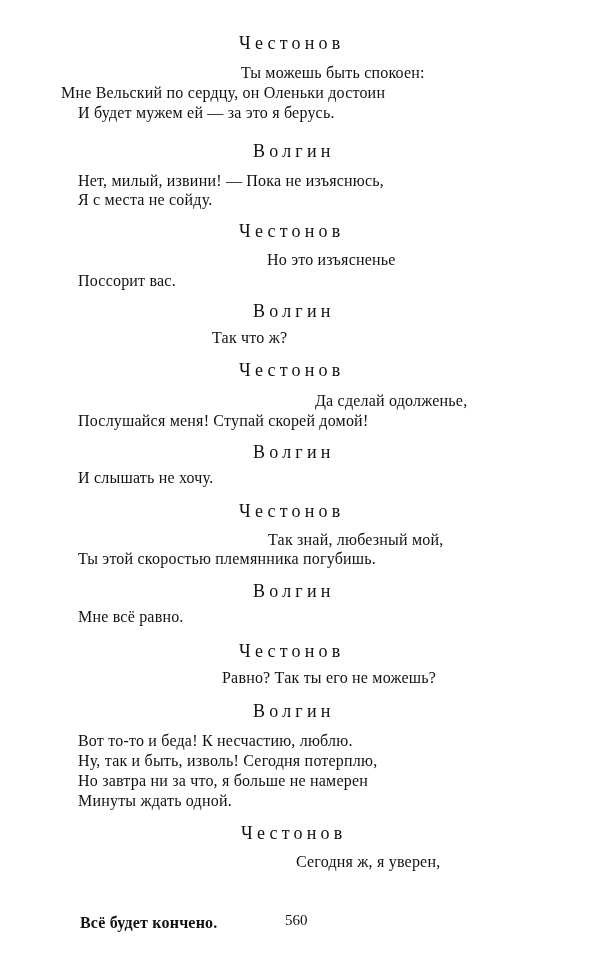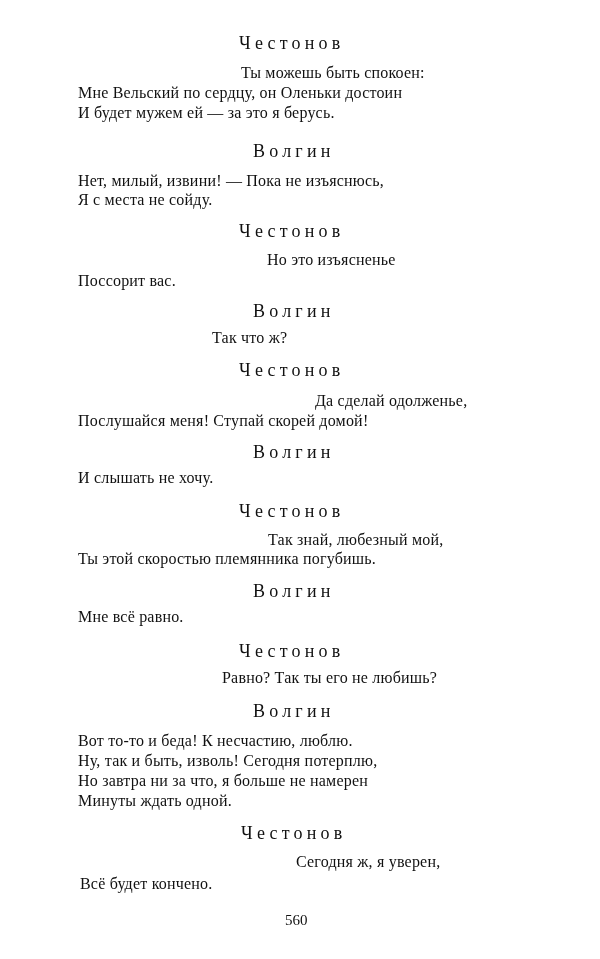--- a/index.html
+++ b/index.html
@@ -41,21 +41,21 @@
       white-space: nowrap;
     }
   </style>
 </head>
 <body>
 
 <div class="page">
 
   <div class="speaker" style="left:239px; top:32px;">Честонов</div>
   <div class="line" style="left:241px; top:62px;">Ты можешь быть спокоен:</div>
-  <div class="line" style="left:78px; top:82px;">Мне Вельский по сердцу, он Оленьки достоин</div>
+  <div class="line" style="left:61px; top:82px;">Мне Вельский по сердцу, он Оленьки достоин</div>
   <div class="line" style="left:78px; top:102px;">И будет мужем ей — за это я берусь.</div>
 
   <div class="speaker" style="left:253px; top:140px;">Волгин</div>
   <div class="line" style="left:78px; top:170px;">Нет, милый, извини! — Пока не изъяснюсь,</div>
   <div class="line" style="left:78px; top:189px;">Я с места не сойду.</div>
 
   <div class="speaker" style="left:239px; top:220px;">Честонов</div>
   <div class="line" style="left:78px; top:270px;">Поссорит вас.</div>
   <div class="line" style="left:267px; top:249px;">Но это изъясненье</div>
 
@@ -70,27 +70,27 @@
   <div class="line" style="left:78px; top:467px;">И слышать не хочу.</div>
 
   <div class="speaker" style="left:239px; top:500px;">Честонов</div>
   <div class="line" style="left:268px; top:529px;">Так знай, любезный мой,</div>
   <div class="line" style="left:78px; top:548px;">Ты этой скоростью племянника погубишь.</div>
 
   <div class="speaker" style="left:253px; top:580px;">Волгин</div>
   <div class="line" style="left:78px; top:606px;">Мне всё равно.</div>
 
   <div class="speaker" style="left:239px; top:640px;">Честонов</div>
-  <div class="line" style="left:222px; top:667px;">Равно? Так ты его не любишь?</div>
+  <div class="line" style="left:222px; top:667px;">Равно? Так ты его не можешь?</div>
 
   <div class="speaker" style="left:253px; top:700px;">Волгин</div>
   <div class="line" style="left:78px; top:730px;">Вот то-то и беда! К несчастию, люблю.</div>
   <div class="line" style="left:78px; top:750px;">Ну, так и быть, изволь! Сегодня потерплю,</div>
   <div class="line" style="left:78px; top:770px;">Но завтра ни за что, я больше не намерен</div>
   <div class="line" style="left:78px; top:790px;">Минуты ждать одной.</div>
 
   <div class="speaker" style="left:241px; top:822px;">Честонов</div>
   <div class="line" style="left:296px; top:851px;">Сегодня ж, я уверен,</div>
-  <div class="line" style="left:80px; top:873px;">Всё будет кончено.</div>
+  <div class="line" style="left:80px; top:912px;font-weight:bold;">Всё будет кончено.</div>
 
   <div class="pageno" style="left:285px; top:911px;">560</div>
 
 </div>
 
 </body></html>

